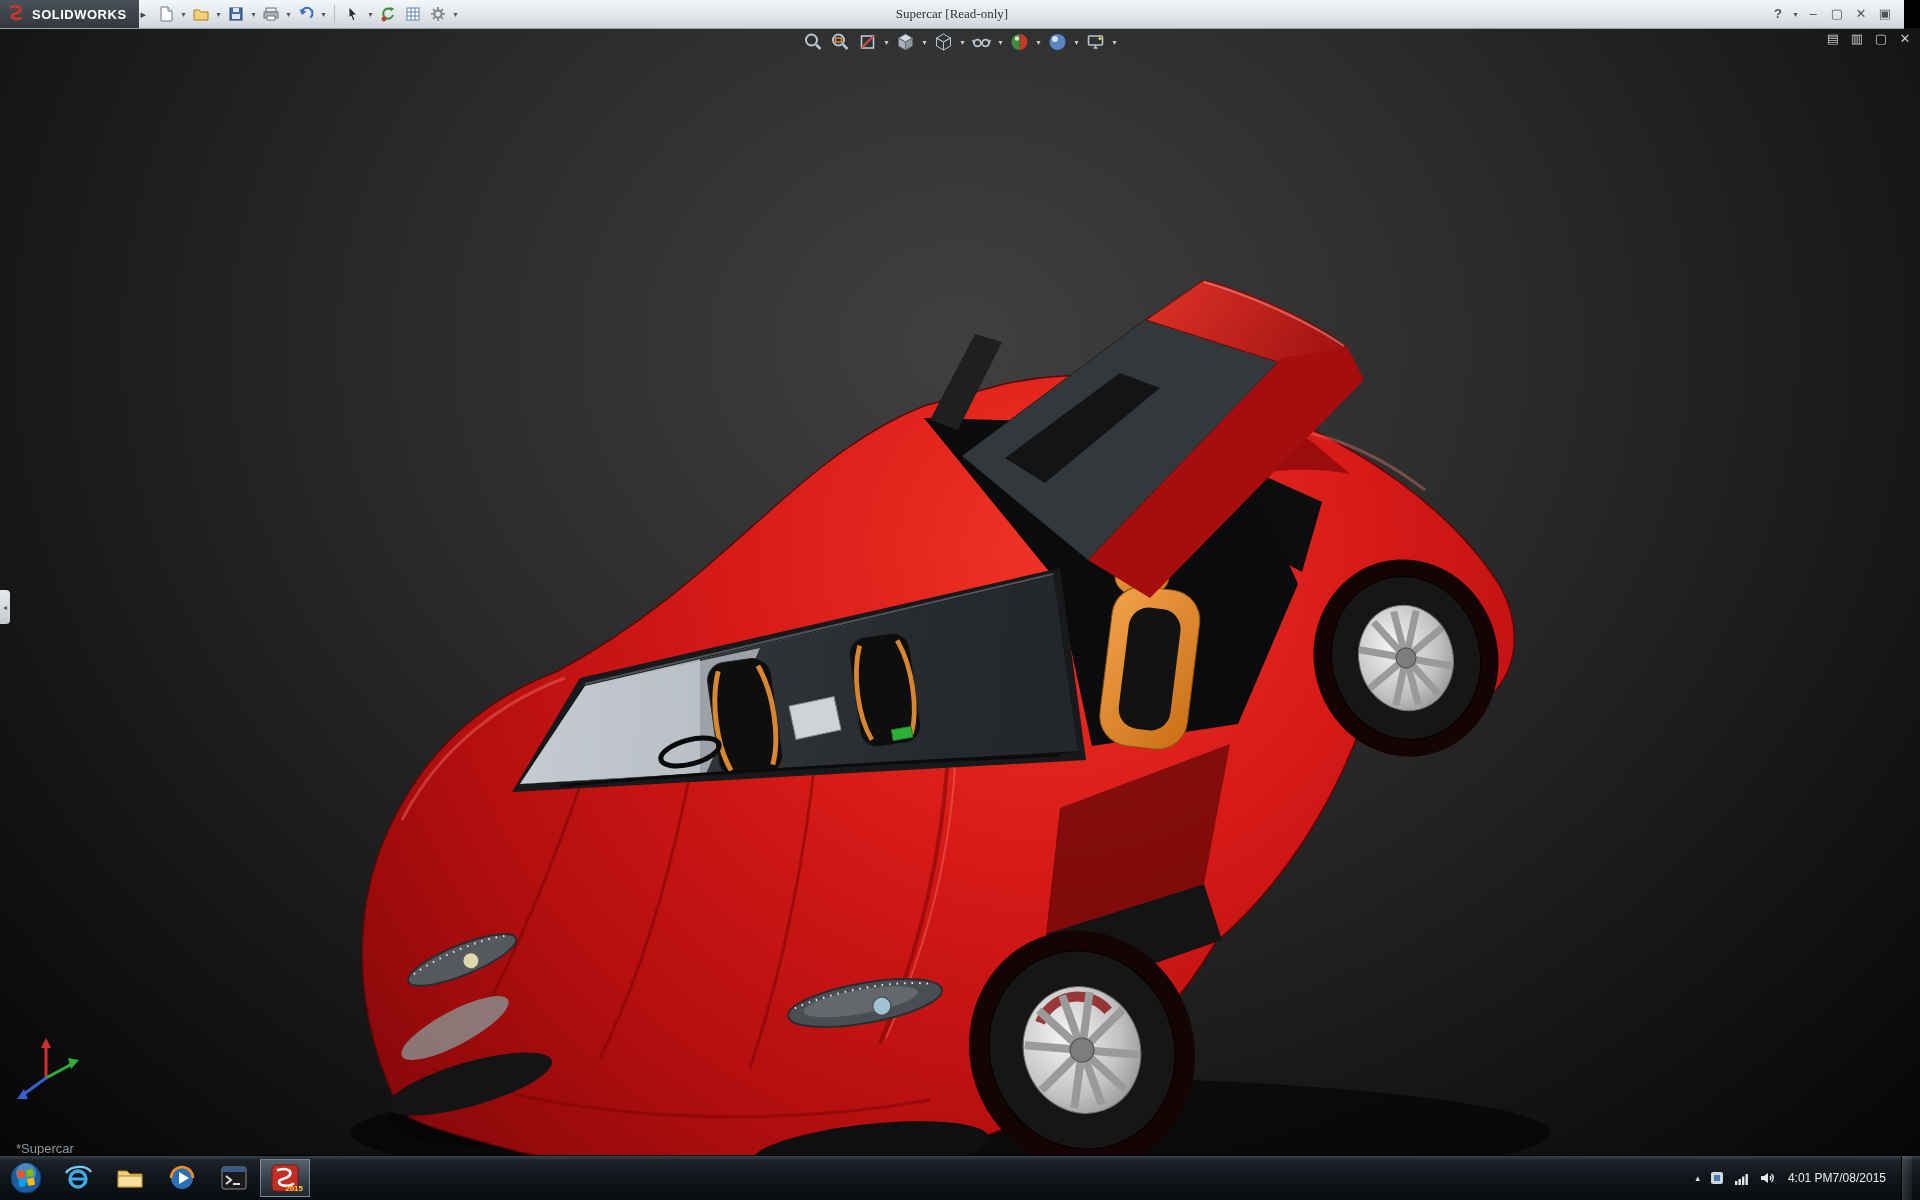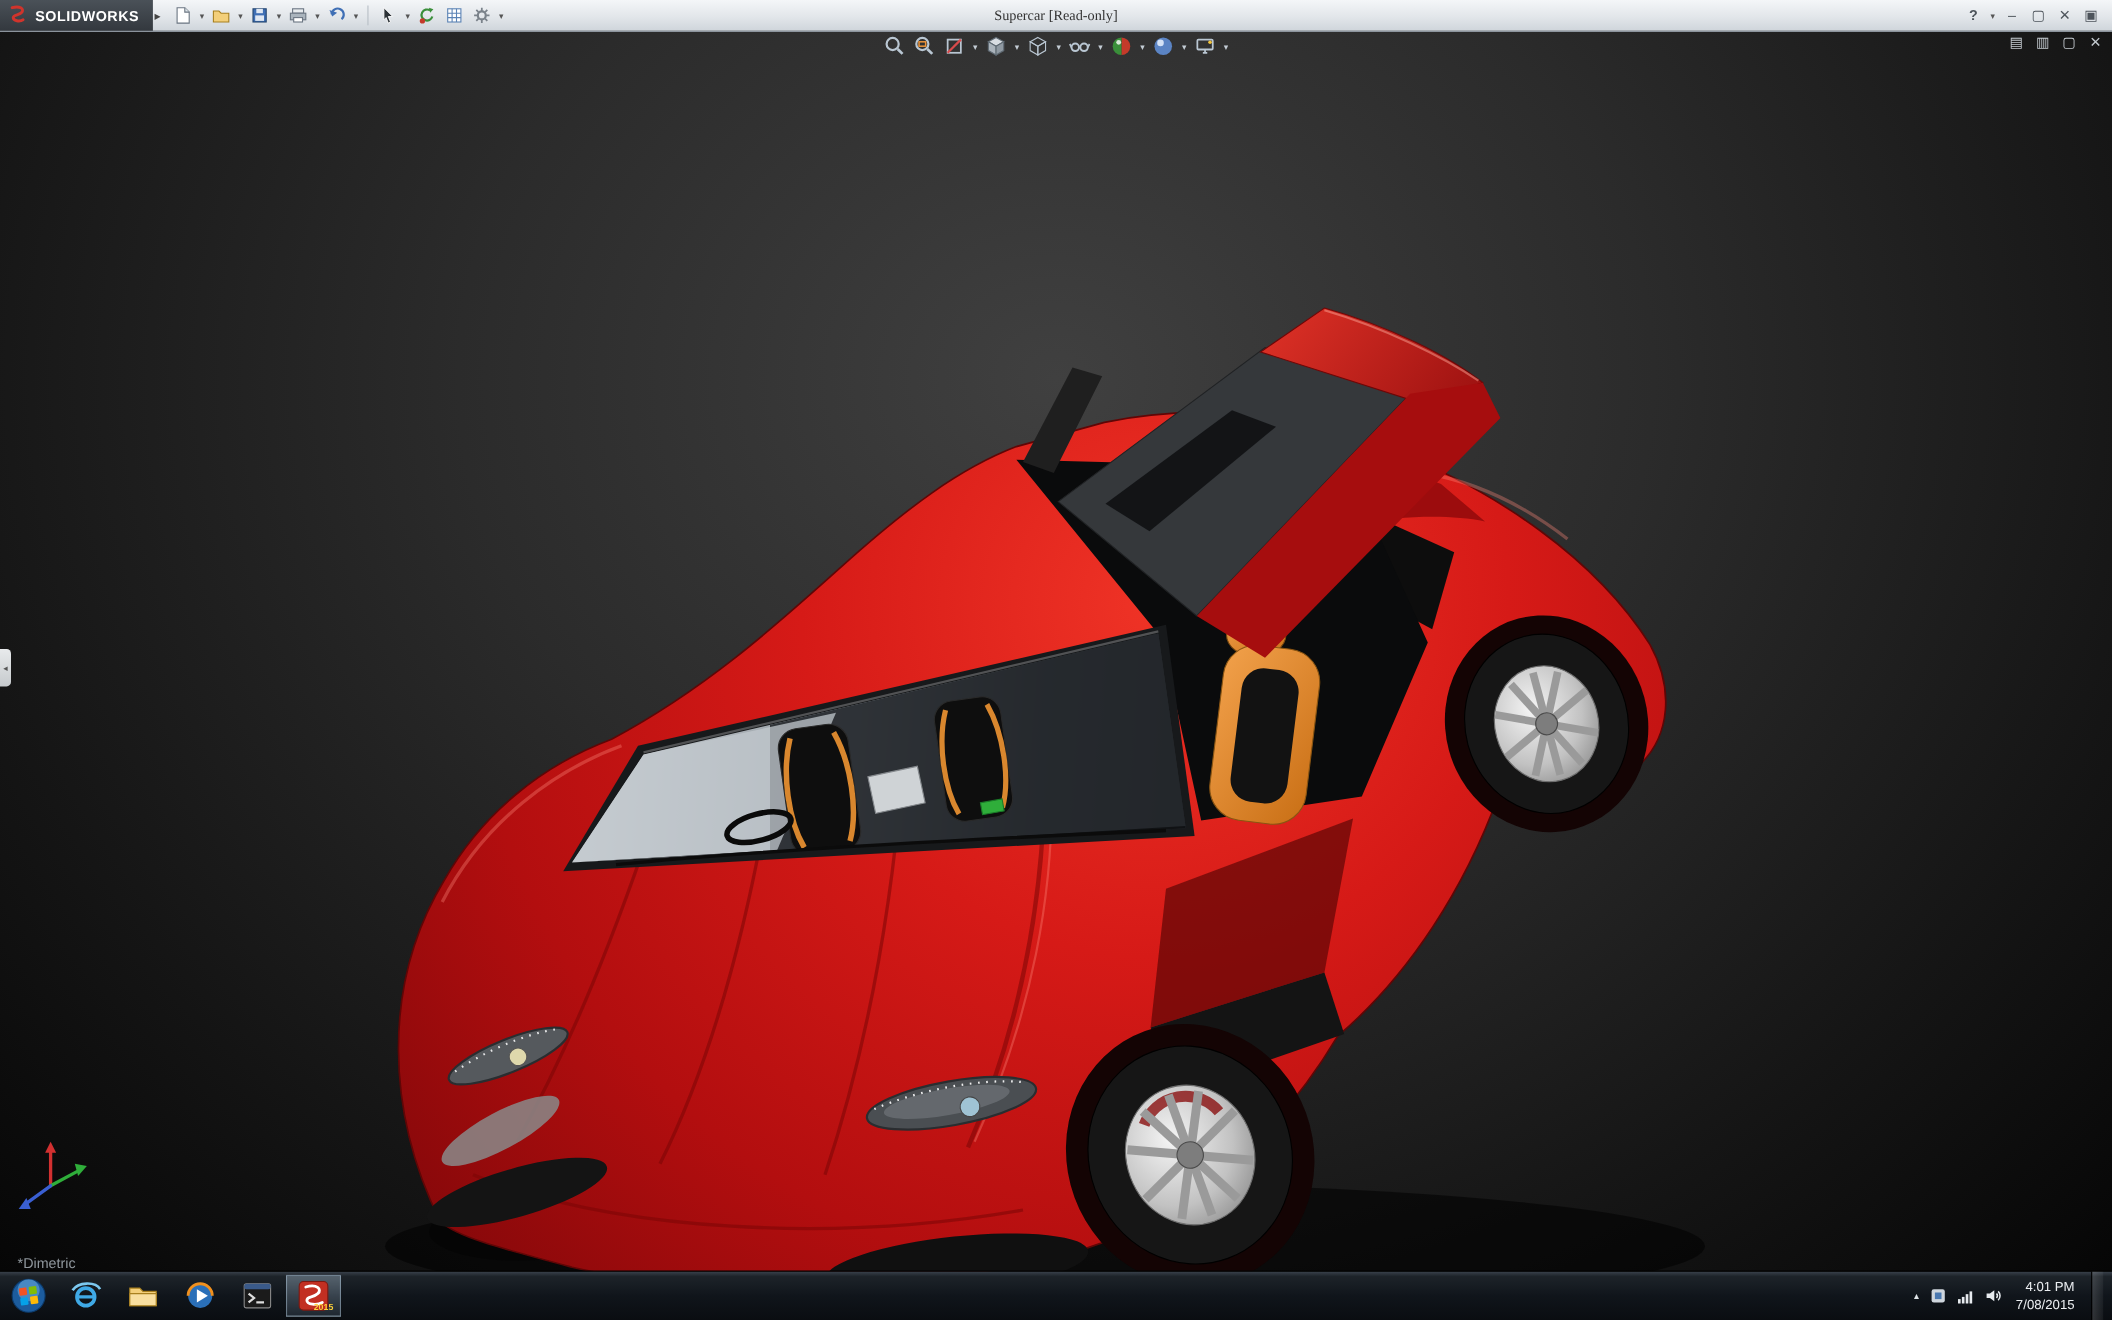--- a/index.html
+++ b/index.html
@@ -1,20 +1,20 @@
 <!DOCTYPE html>
 <html><head>
 <meta charset="utf-8">
 <style>
   html,body{margin:0;padding:0;background:#000;}
   .screen{position:relative;width:1920px;height:1200px;overflow:hidden;
           font-family:"Liberation Sans",sans-serif;user-select:none;}
 
   
-  .titlebar{position:absolute;top:0;left:0;right:0;height:28px;
+  .titlebar{position:absolute;top:0;left:0;right:16px;height:28px;
     background:linear-gradient(180deg,#f4f6f8 0%,#e2e6ea 55%,#cfd5db 100%);
     border-bottom:1px solid #98a1ab;display:flex;align-items:center;z-index:30;justify-content:flex-end;}
   .logo{height:28px;display:flex;align-items:center;gap:6px;padding:0 12px 0 6px;
     background:linear-gradient(180deg,#4a5158,#33383e);}
   .logo-text{color:#fff;font-weight:bold;font-size:13px;letter-spacing:.5px;}
   .menu-arrow{color:#444;font-size:11px;margin:0 8px 0 2px;cursor:default;}
   .tb-toolbar{display:flex;align-items:center;gap:1px;}
   .tbbtn{display:inline-flex;align-items:center;justify-content:center;
     width:24px;height:24px;border:0;background:transparent;padding:0;cursor:pointer;}
   .dd{font-size:8px;color:#555;width:9px;text-align:center;cursor:pointer;}
@@ -53,21 +53,21 @@
     background:linear-gradient(180deg,#39414b 0%,#1d2329 10%,#10151b 50%,#0a0d11 100%);
     border-top:1px solid #000;display:flex;align-items:center;z-index:30;}
   .tkbtn{width:52px;height:40px;border:0;background:transparent;display:flex;
     align-items:center;justify-content:center;padding:0;cursor:pointer;position:relative;}
   .tkbtn.active{background:linear-gradient(180deg,rgba(190,215,235,.35),rgba(120,150,180,.18));
     border:1px solid rgba(190,215,235,.45);border-radius:0;height:38px;width:50px;}
   .sw-badge{position:absolute;bottom:3px;right:6px;color:#ffd23a;font-size:8px;font-weight:bold;}
   .tray{margin-left:auto;display:flex;align-items:center;gap:9px;padding-right:8px;}
   .tray-chevron{color:#dfe4e8;font-size:9px;cursor:pointer;}
   .trayicon{display:inline-flex;cursor:pointer;}
-  .clock{display:flex;flex-direction:column;align-items:flex-end;justify-content:center;
+  .clock{display:flex;flex-direction:row;align-items:flex-end;justify-content:center;
     color:#eceff2;font-size:12px;line-height:1.35;margin:0 6px 0 4px;cursor:default;}
   .show-desktop{width:10px;height:44px;border-left:1px solid #000;
     background:linear-gradient(90deg,rgba(255,255,255,.16),rgba(255,255,255,.05));cursor:pointer;}
 </style>
 </head>
 <body>
 
 <div class="screen">
 
   <div class="titlebar">
@@ -405,21 +405,21 @@
 
     <div class="vp-controls">
       <button class="vpbtn">▤</button>
       <button class="vpbtn">▥</button>
       <button class="vpbtn">▢</button>
       <button class="vpbtn">✕</button>
     </div>
 
     <div class="side-tab">◂</div>
 
-    <div class="view-label">*Dimetric</div>
+    <div class="view-label">*Supercar</div>
   </div>
 
   <div class="taskbar">
     <button class="tkbtn">
       <svg width="34" height="34" viewBox="0 0 34 34">
         <circle cx="17" cy="17" r="15" fill="#1c5c9e" stroke="#0c3a6a"></circle>
         <circle cx="17" cy="12" r="10" fill="#7ec0ef" opacity="0.45"></circle>
         <g transform="rotate(-8 17 17)">
           <rect x="9" y="9" width="7" height="7" rx="1" fill="#f35325"></rect>
           <rect x="18" y="9" width="7" height="7" rx="1" fill="#81bc06"></rect>

